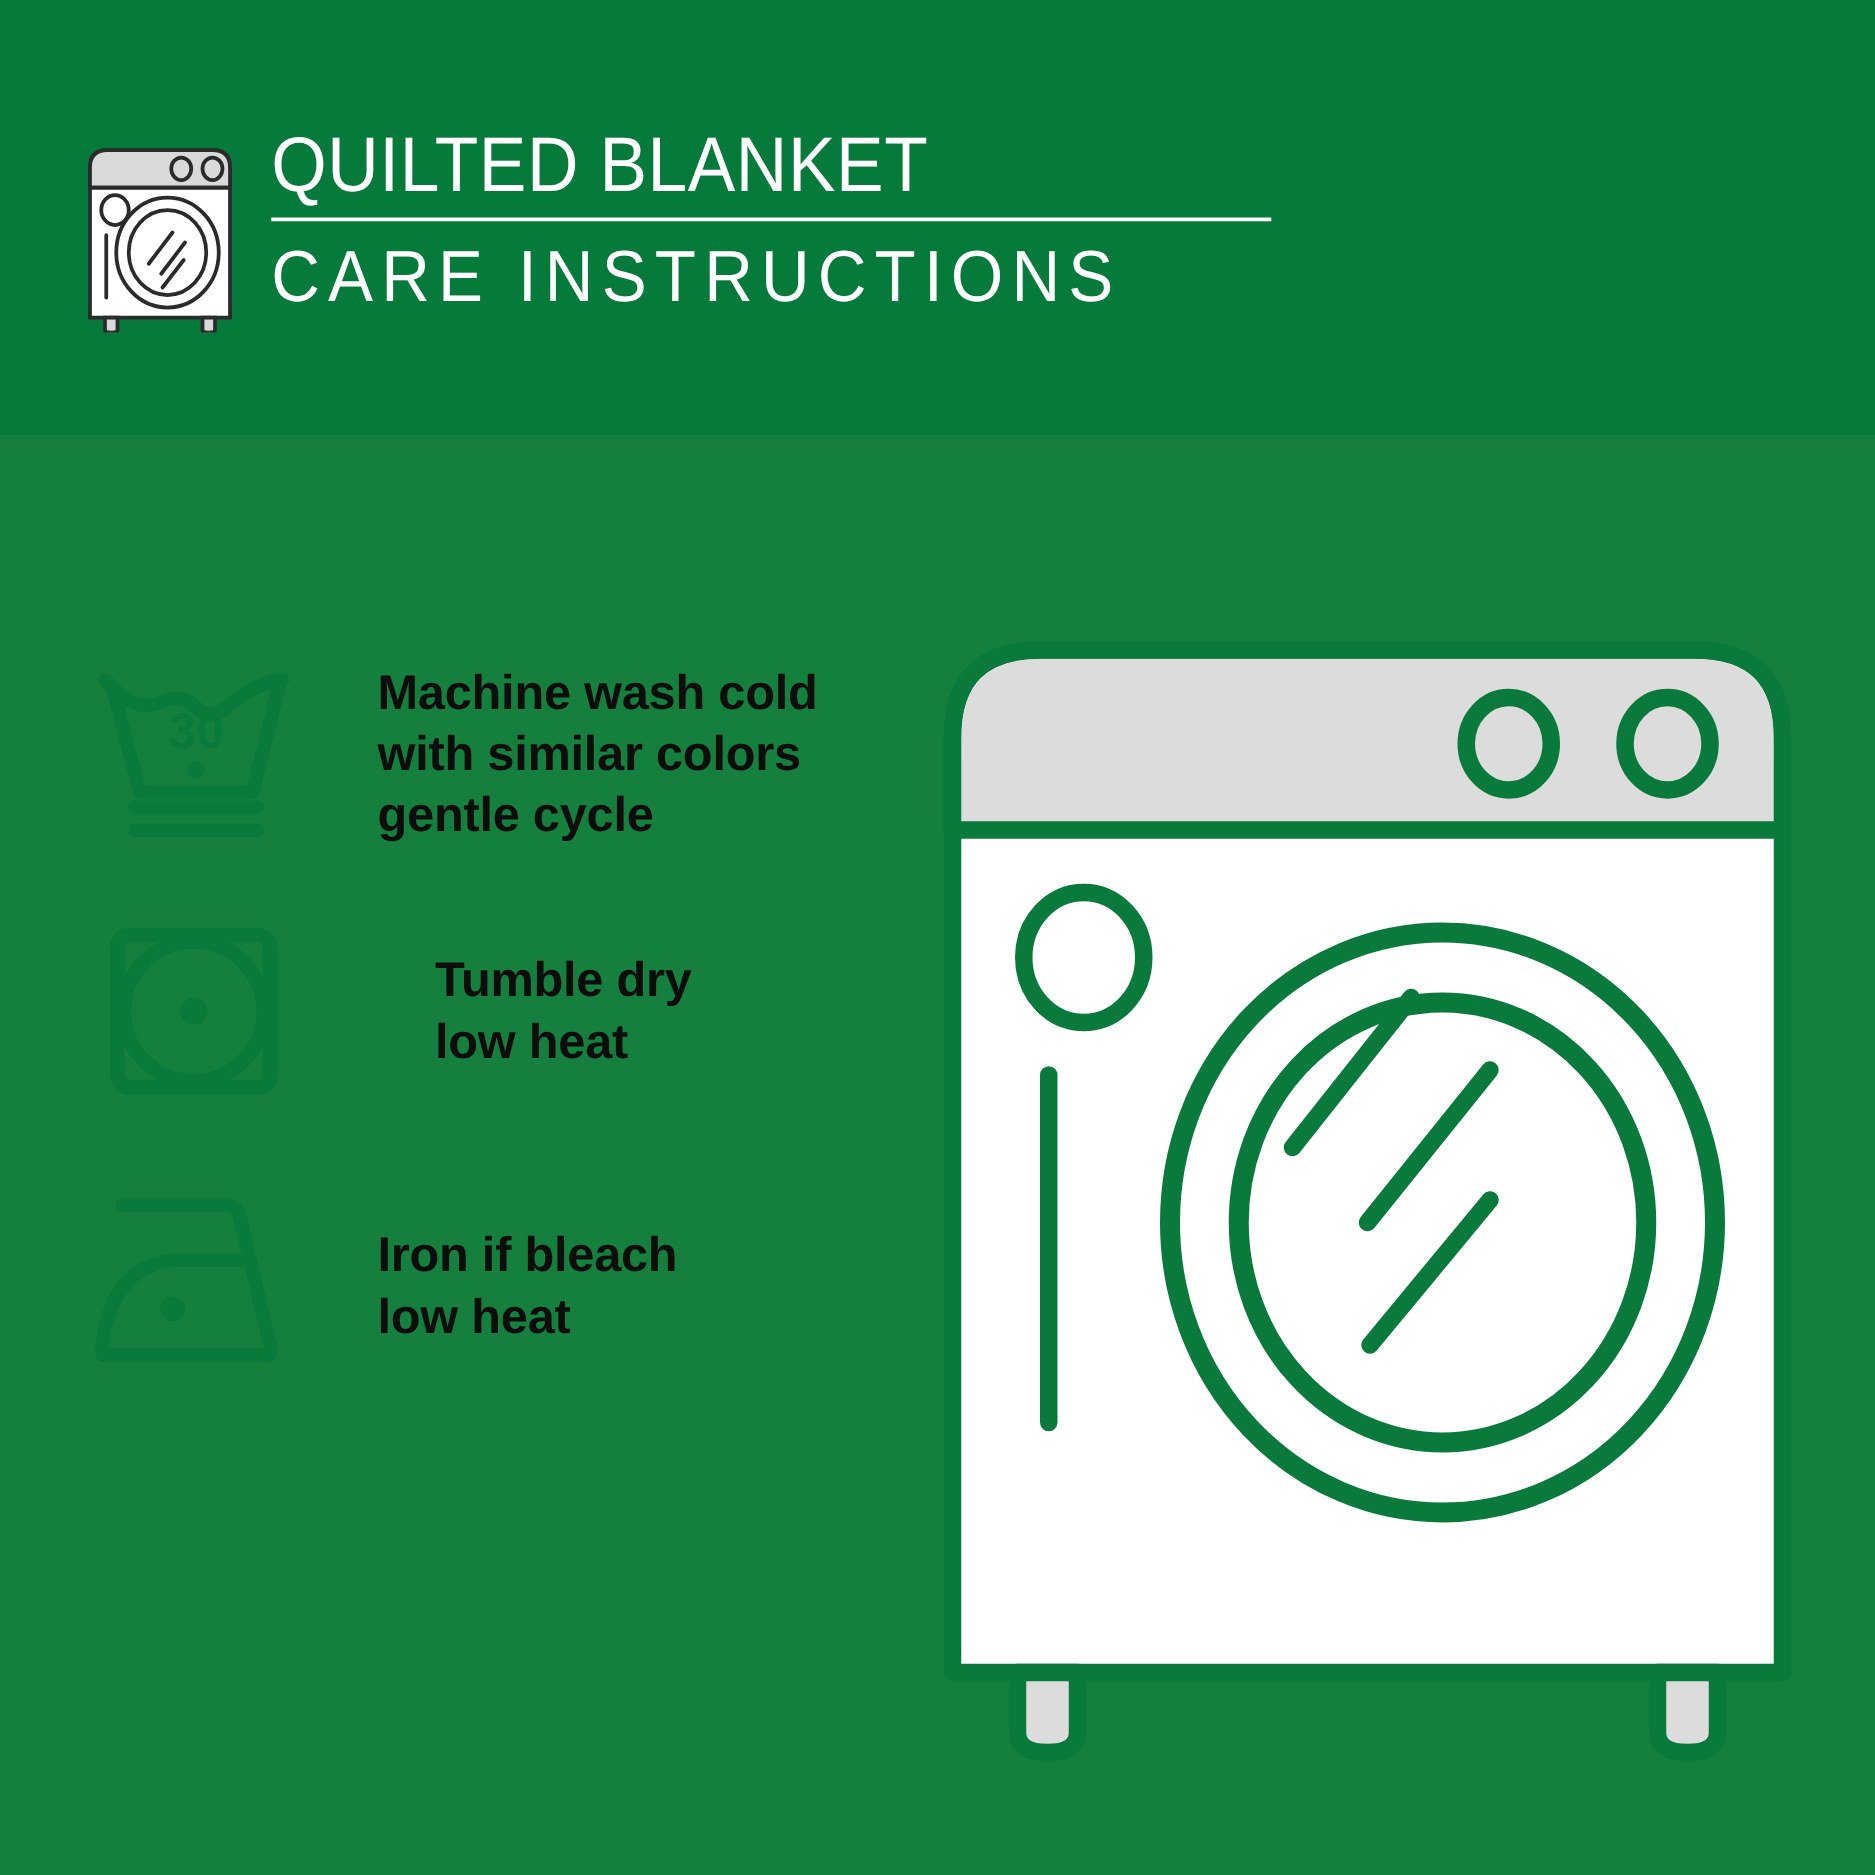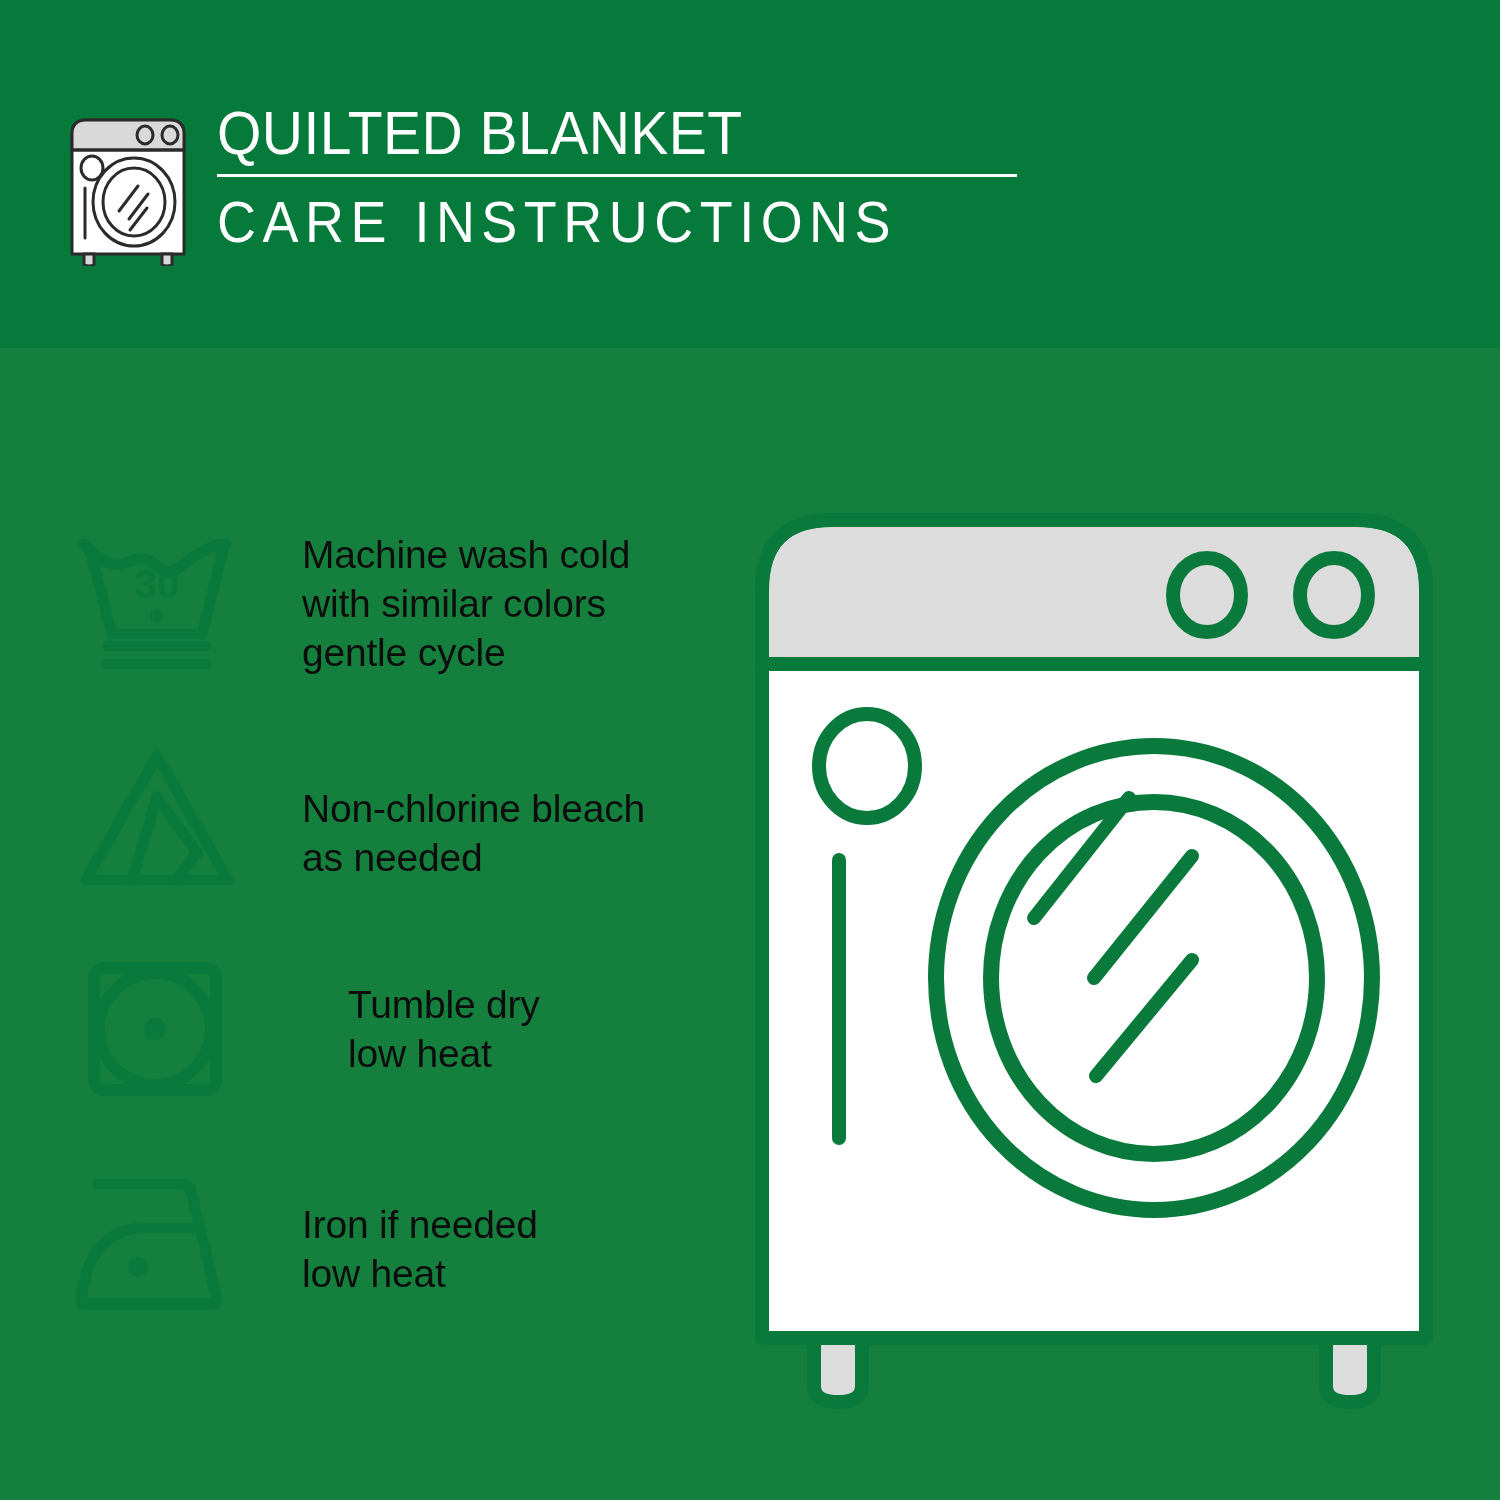--- a/index.html
+++ b/index.html
@@ -93,21 +93,21 @@
     top: 0;
     width: 170px;
     height: 150px;
   }
   .care-text {
     position: absolute;
     left: 230px;
     color: #0d0d0d;
     font-size: 39px;
     line-height: 49px;
-    font-weight: 400;
+    font-weight: 700;
     letter-spacing: -0.2px;
     white-space: pre-line;
   }
   .care-row.r1 .care-icon { top: 14px; }
   .care-row.r1 .care-text { top: 18px; }
   .care-row.r2 .care-icon { top: 10px; }
   .care-row.r2 .care-text { top: 52px; }
   .care-row.r3 .care-icon { top: 2px; }
   .care-row.r3 .care-text { top: 28px; margin-left: 46px; }
   .care-row.r4 .care-icon { top: 0px; }
@@ -180,34 +180,20 @@
           </g>
           <text x="85" y="72" text-anchor="middle" font-family="'Liberation Sans', sans-serif" font-size="40" font-weight="700" fill="#0A7A3C">30</text>
           <circle cx="85" cy="90" r="7" fill="#0A7A3C"></circle>
         </svg>
       </div>
       <div class="care-text">Machine wash cold
 with similar colors
 gentle cycle</div>
     </div>
 
-    <div class="care-row r2">
-      <div class="care-icon">
-        <svg viewBox="0 0 170 150" width="170" height="150" xmlns="http://www.w3.org/2000/svg">
-          <g fill="none" stroke="#0A7A3C" stroke-width="11" stroke-linecap="round" stroke-linejoin="round">
-            <path d="M85 14 L156 138 L14 138 Z"></path>
-            <line x1="60" y1="138" x2="85" y2="55"></line>
-            <line x1="105" y1="138" x2="125" y2="110"></line>
-          </g>
-          <line x1="85" y1="55" x2="126" y2="112" stroke="#0A7A3C" stroke-width="11" stroke-linecap="round"></line>
-        </svg>
-      </div>
-      <div class="care-text">Non-chlorine bleach
-as needed</div>
-    </div>
 
     <div class="care-row r3">
       <div class="care-icon">
         <svg viewBox="0 0 170 150" width="170" height="150" xmlns="http://www.w3.org/2000/svg">
           <rect x="22" y="14" width="122" height="122" rx="10" ry="10" fill="none" stroke="#0A7A3C" stroke-width="12"></rect>
           <circle cx="83" cy="75" r="56" fill="none" stroke="#0A7A3C" stroke-width="12"></circle>
           <circle cx="83" cy="75" r="11" fill="#0A7A3C"></circle>
         </svg>
       </div>
       <div class="care-text">Tumble dry
@@ -217,21 +203,21 @@
     <div class="care-row r4">
       <div class="care-icon">
         <svg viewBox="0 0 170 150" width="170" height="150" xmlns="http://www.w3.org/2000/svg">
           <g fill="none" stroke="#0A7A3C" stroke-width="11" stroke-linecap="round" stroke-linejoin="round">
             <path d="M26 12 L110 12 Q118 12 120 22 L144 124 Q146 132 138 132 L16 132 Q8 132 10 122 Q18 62 66 56 L120 56"></path>
             <line x1="10" y1="132" x2="144" y2="132"></line>
           </g>
           <circle cx="66" cy="95" r="10" fill="#0A7A3C"></circle>
         </svg>
       </div>
-      <div class="care-text">Iron if needed
+      <div class="care-text">Iron if bleach
 low heat</div>
     </div>
 
   </div>
 
   <div class="machine">
     <svg viewBox="0 0 700 920" width="700" height="920" xmlns="http://www.w3.org/2000/svg">
 
       <path d="M18 92 Q18 22 88 22 L612 22 Q682 22 682 92 L682 840 L18 840 Z" fill="#ffffff" stroke="#0A7A3C" stroke-width="14" stroke-linejoin="round"></path>
 

